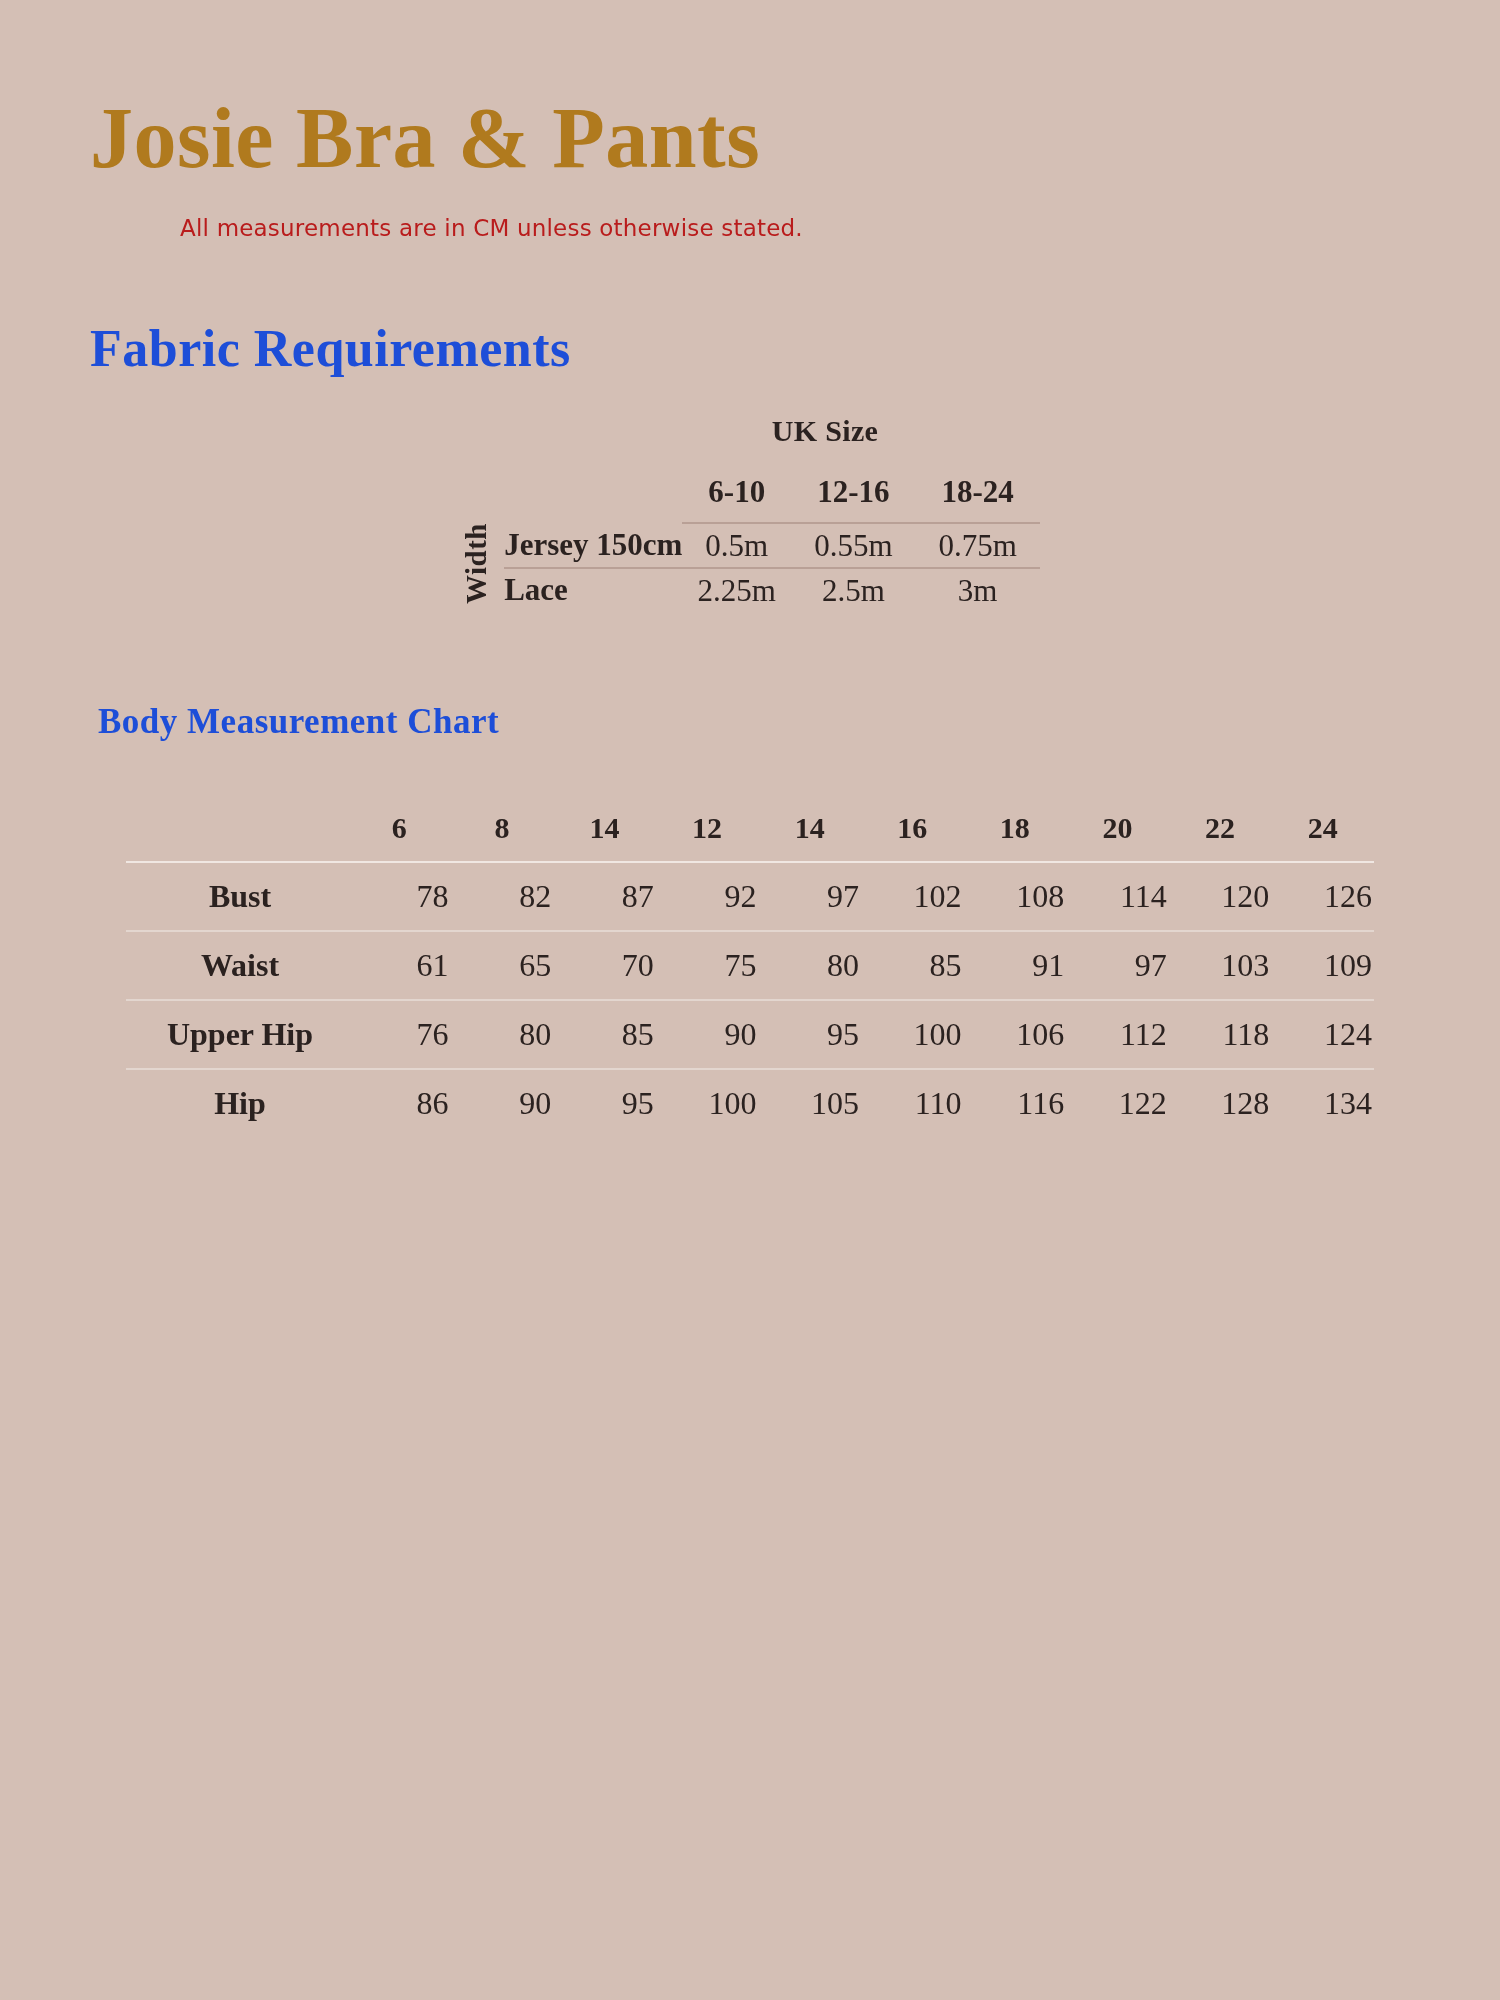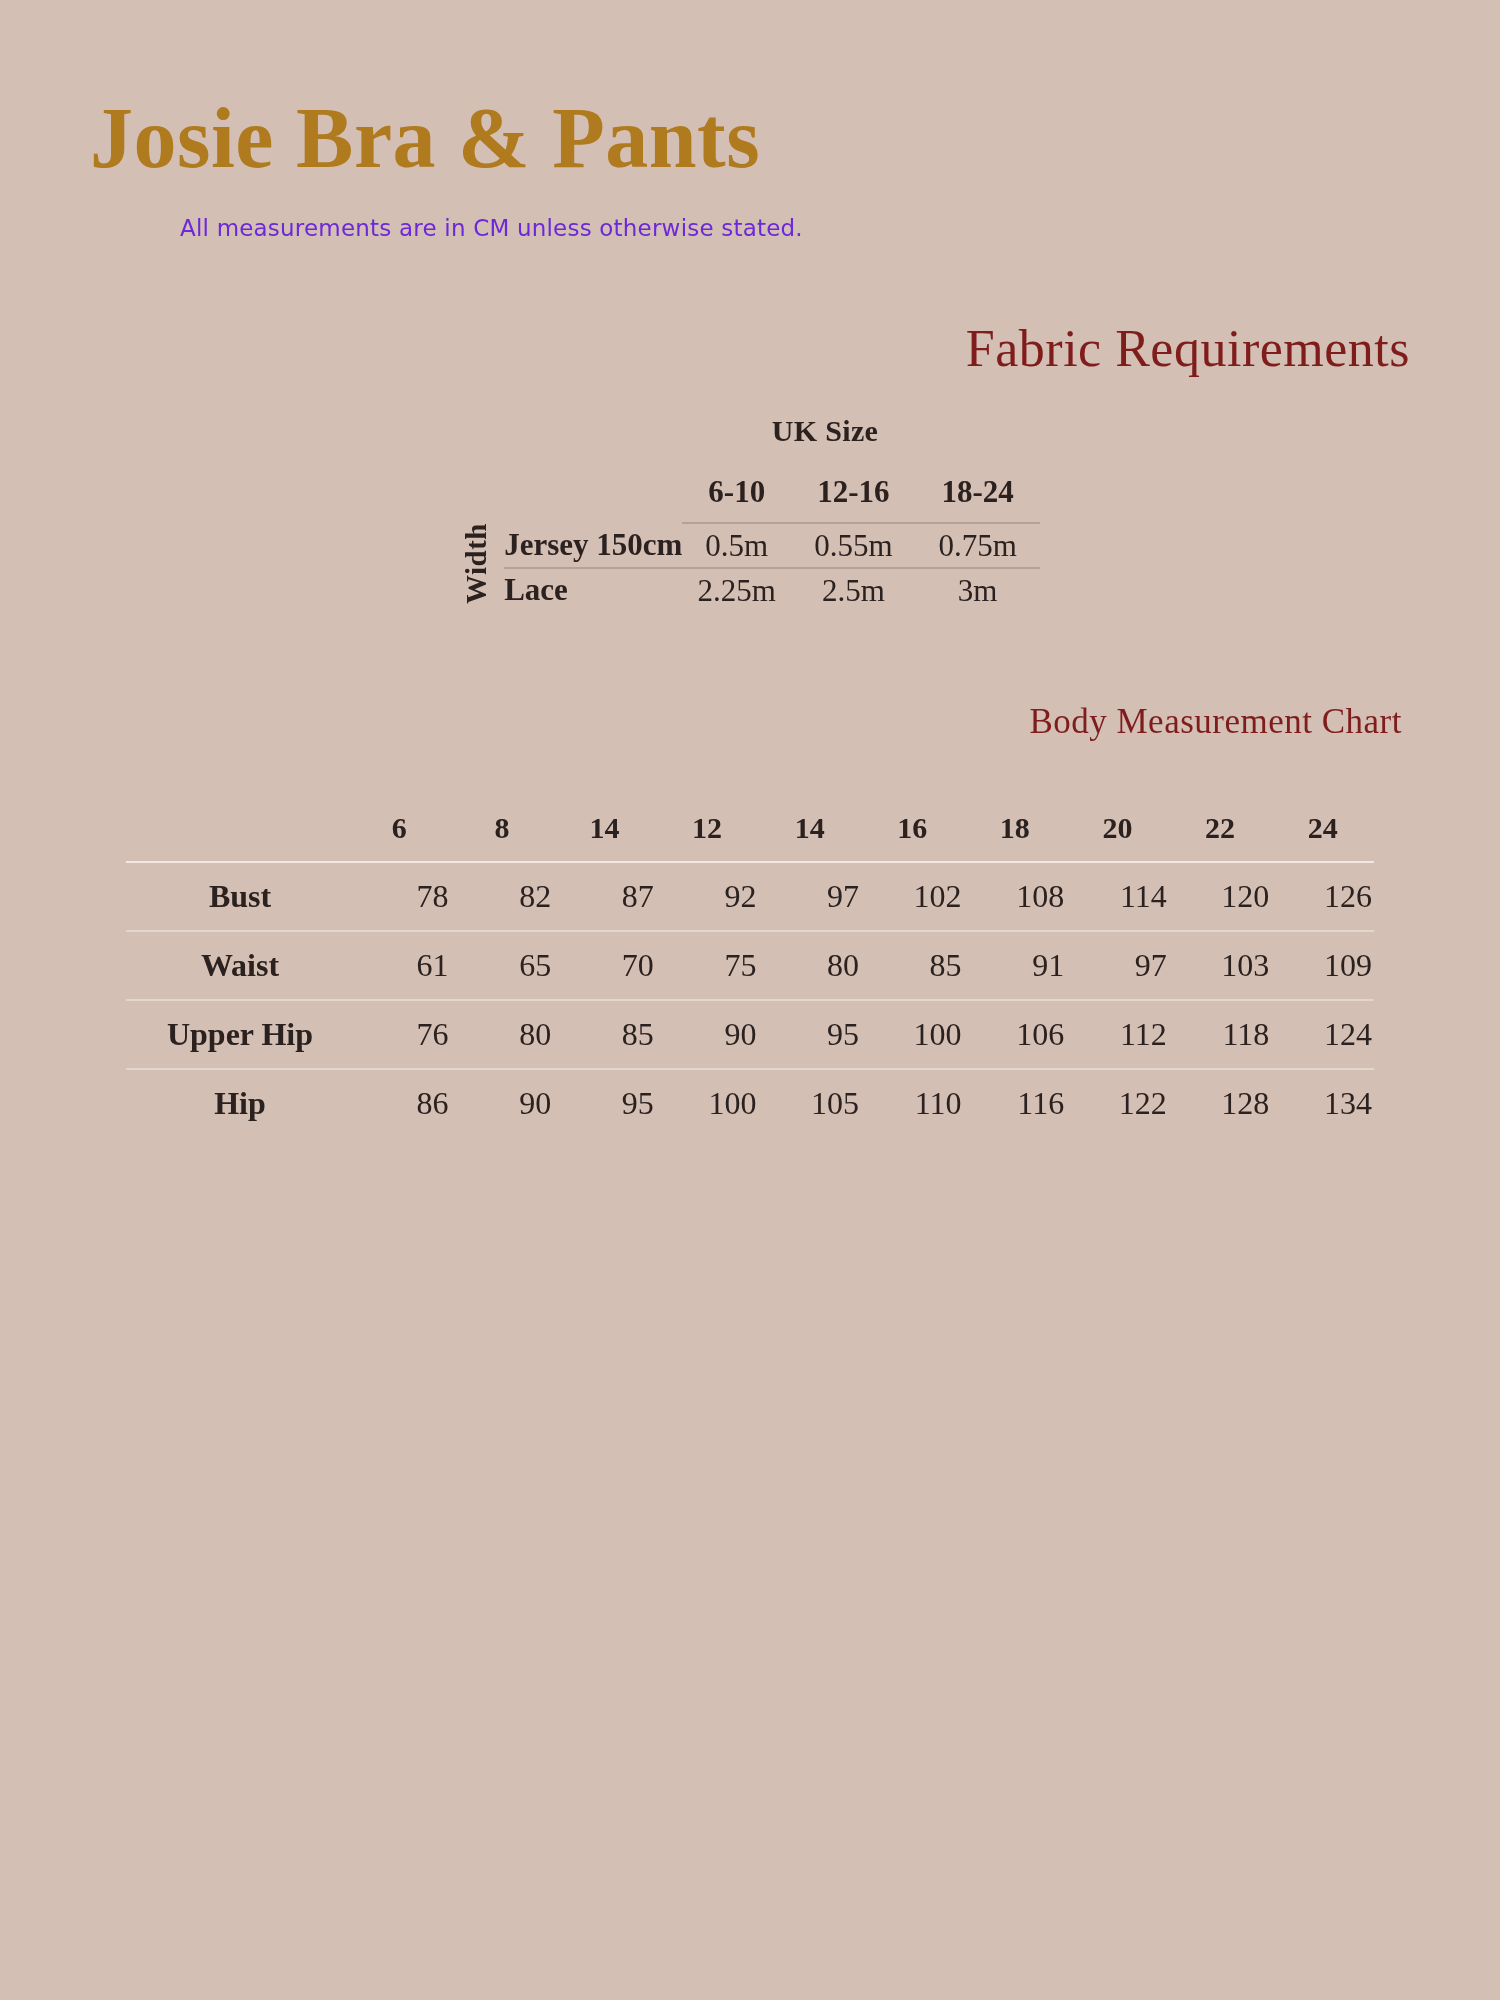--- a/index.html
+++ b/index.html
@@ -33,29 +33,29 @@
     letter-spacing: 0.5px;
     color: #b07a1e;
   }
   .subtitle {
     margin: 0;
     padding-top: 34px;
     padding-left: 90px;
     font-family: "DejaVu Sans", sans-serif;
     font-size: 23px;
     letter-spacing: 0.2px;
-    color: #6d28d9;
+    color: #b91c1c;
   }
 
   
   .section-heading {
-    text-align: right;
-    font-family: "Liberation Serif", serif;
-    font-weight: normal;
-    color: #7f1d1d;
+    text-align: left;
+    font-family: "Liberation Serif", serif;
+    font-weight: bold;
+    color: #1d4ed8;
     letter-spacing: 0.5px;
   }
   #fabric-heading {
     font-size: 52px;
     margin: 0;
     padding-top: 78px;
   }
   #body-heading {
     font-size: 35px;
     margin: 8px;

